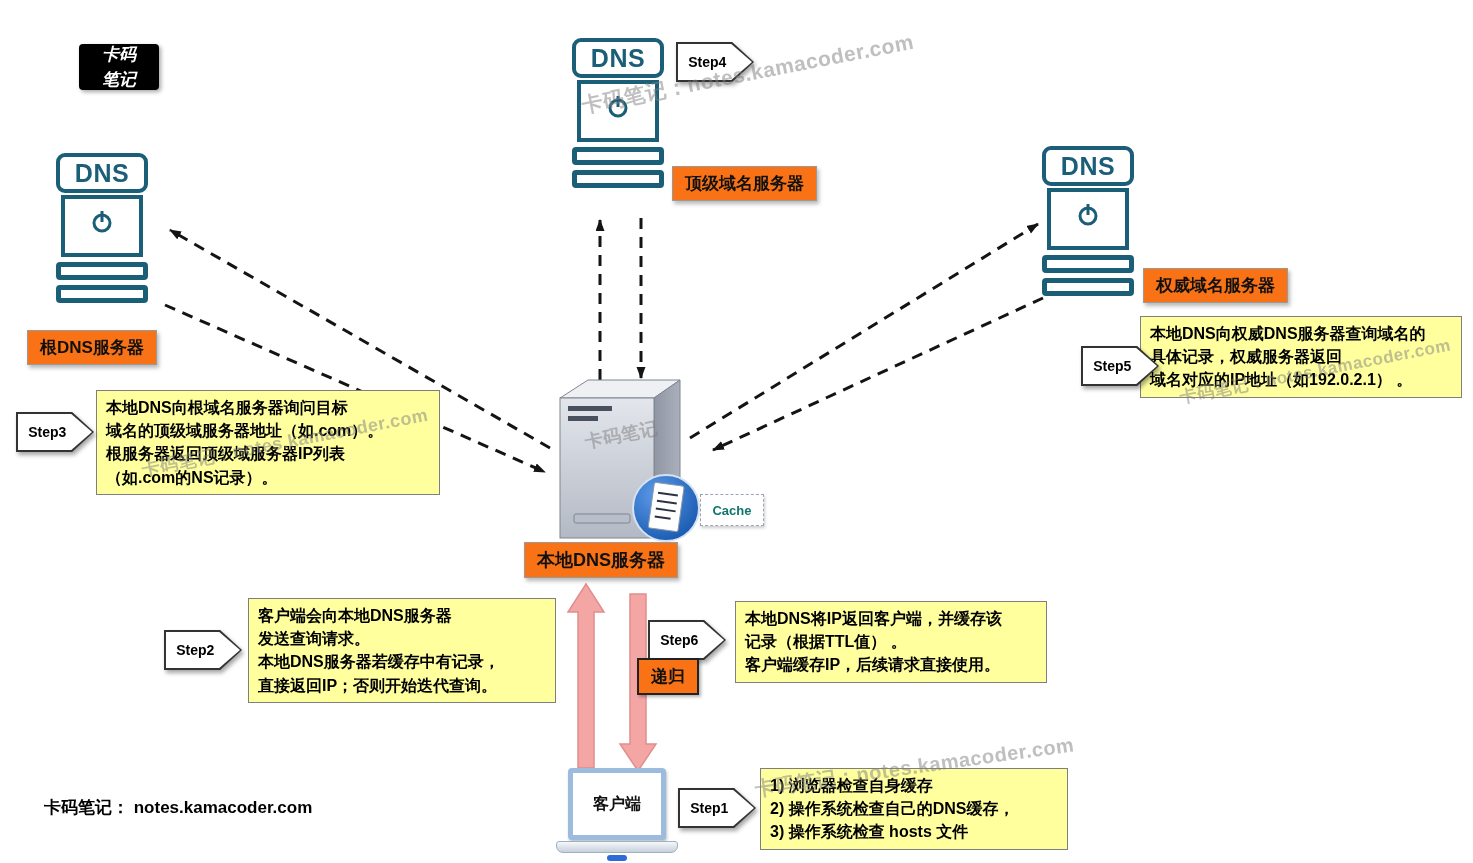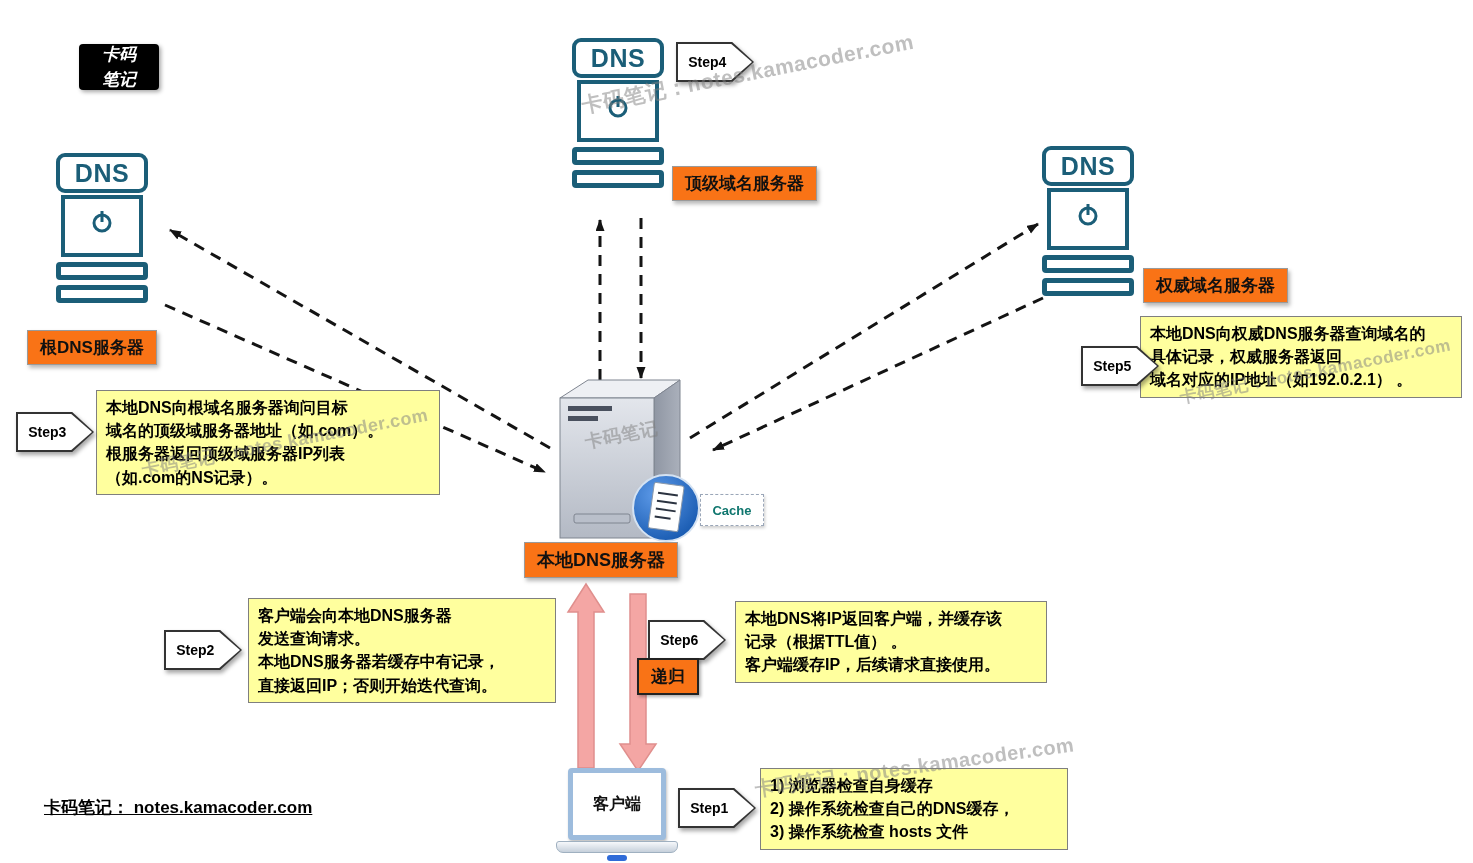--- a/index.html
+++ b/index.html
@@ -51,21 +51,21 @@
   
   .laptop{ position:absolute; left:556px; top:768px; width:122px; z-index:9; }
   .laptop-screen{ width:98px; height:72px; margin:0 auto; border:5px solid #9dbcdd; background:#fff; border-radius:4px;
     display:flex; align-items:center; justify-content:center; font-weight:bold; font-size:16px; color:#111;
     box-shadow:1px 2px 3px rgba(0,0,0,.25);}
   .laptop-base{ width:122px; height:12px; background:linear-gradient(#f6f8fb,#c6d0db); border:1px solid #9fb0c0;
     border-radius:3px 3px 7px 7px; margin-top:1px;}
   .laptop-dot{ width:20px; height:6px; background:#2f6bd8; border-radius:3px; margin:2px auto 0;}
 
   
-  .footer{ position:absolute; left:44px; top:796px; font-weight:bold; font-size:17px; color:#000; z-index:10;text-decoration:underline;}
+  .footer{ position:absolute; left:44px; top:796px; font-weight:bold; font-size:17px; color:#000; z-index:10;}
   .wm{ position:absolute; color:rgba(128,128,128,.5); font-weight:bold; letter-spacing:.5px; white-space:nowrap;
     transform-origin:left center; pointer-events:none; z-index:60;}
   .wm-top{ left:582px; top:92px; font-size:21px; transform:rotate(-11deg);}
   .wm-left{ left:142px; top:458px; font-size:18px; transform:rotate(-11deg);}
   .wm-center{ left:585px; top:430px; font-size:18px; transform:rotate(-11deg);}
   .wm-right{ left:1180px; top:386px; font-size:17px; transform:rotate(-11deg);}
   .wm-bottom{ left:755px; top:776px; font-size:20px; transform:rotate(-8deg);}
 
   .arrow-layer{ position:absolute; left:0; top:0; z-index:4; }
   .local-server-svg{ position:absolute; left:548px; top:378px; z-index:7; }

